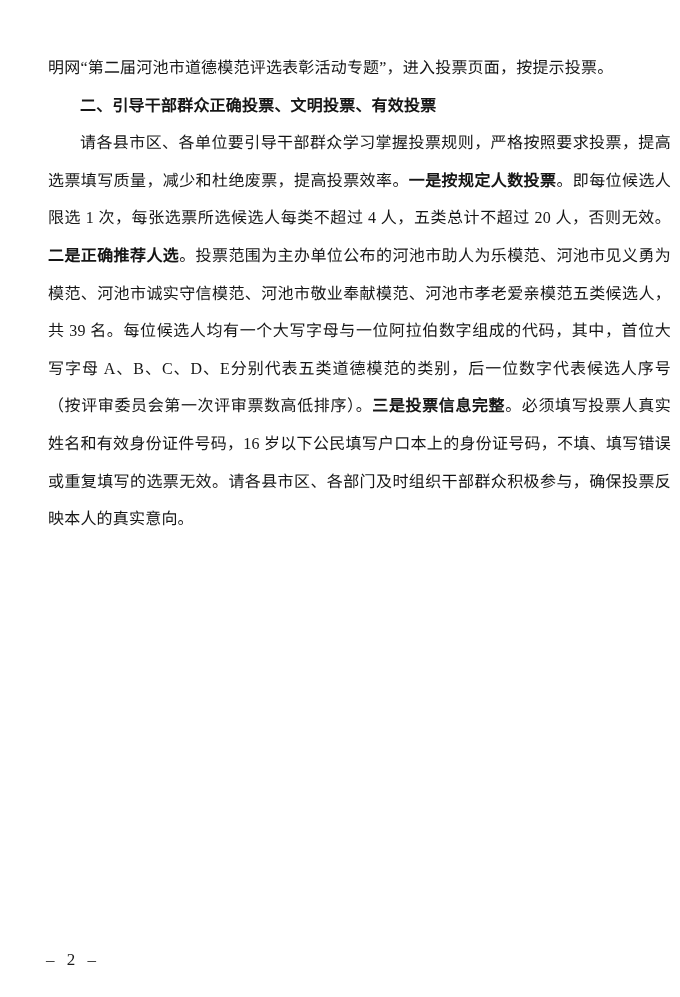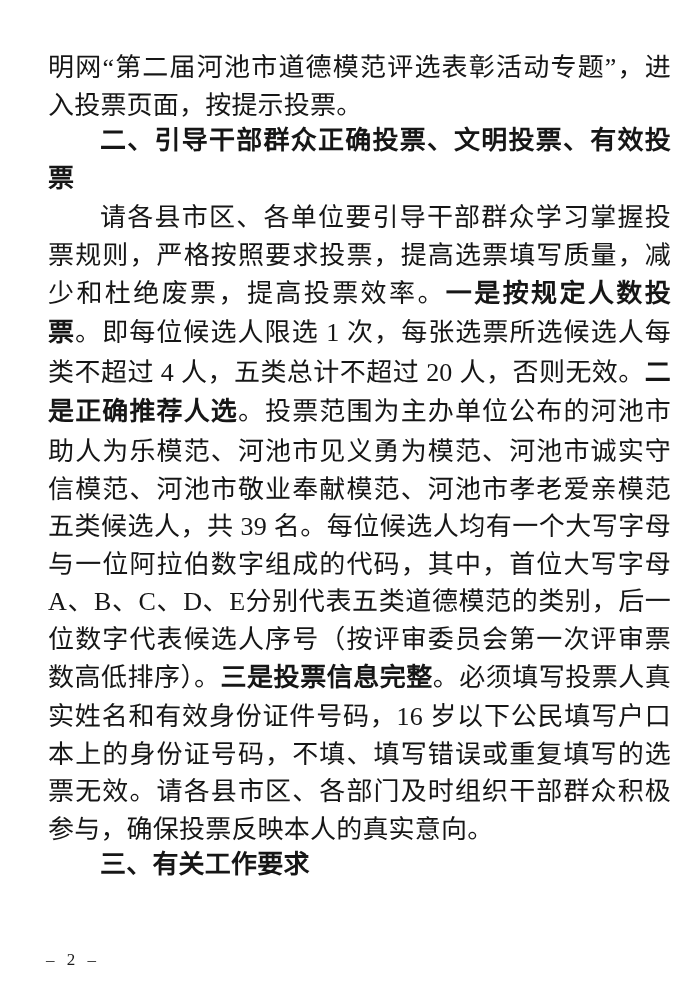--- a/index.html
+++ b/index.html
@@ -18,50 +18,49 @@
     color: #161616;
   }
   .content {
     position: absolute;
     left: 48px;
     top: 49px;
     width: 623px;
   }
   .content p {
     margin: 0;
-    font-size: 26px;
+    font-size: 16px;
     line-height: 37.6px;
     text-align: justify;
     text-justify: inter-ideograph;
     letter-spacing: 0.2px;
     word-break: break-all;
   }
   .content p.indent {
     text-indent: 2em;
   }
   .heading,
   .b {
     font-weight: 700;
-    font-family: Liberation Mono, monospace;
+    font-family: Liberation Serif, serif;
   }
   .footer {
     position: absolute;
     left: 46px;
     top: 950px;
     font-size: 17px;
     letter-spacing: 4px;
     color: #1c1c1c;
     font-family: "Liberation Serif", "DejaVu Serif", serif;
   }
 </style>
 </head>
 <body>
 
 <div class="page">
   <div class="content">
     <p><span>明网“第二届河池市道德模范评选表彰活动专题”，进入投票页面，按提示投票。</span></p>
     <p class="indent heading"><span class="b">二、引导干部群众正确投票、文明投票、有效投票</span></p>
     <p class="indent"><span>请各县市区、各单位要引导干部群众学习掌握投票规则，严格按照要求投票，提高选票填写质量，减少和杜绝废票，提高投票效率。</span><span class="b">一是按规定人数投票</span><span>。即每位候选人限选 1 次，每张选票所选候选人每类不超过 4 人，五类总计不超过 20 人，否则无效。</span><span class="b">二是正确推荐人选</span><span>。投票范围为主办单位公布的河池市助人为乐模范、河池市见义勇为模范、河池市诚实守信模范、河池市敬业奉献模范、河池市孝老爱亲模范五类候选人，共 39 名。每位候选人均有一个大写字母与一位阿拉伯数字组成的代码，其中，首位大写字母 A、B、C、D、E分别代表五类道德模范的类别，后一位数字代表候选人序号（按评审委员会第一次评审票数高低排序）。</span><span class="b">三是投票信息完整</span><span>。必须填写投票人真实姓名和有效身份证件号码，16 岁以下公民填写户口本上的身份证号码，不填、填写错误或重复填写的选票无效。请各县市区、各部门及时组织干部群众积极参与，确保投票反映本人的真实意向。</span></p>
-    <p class="indent heading"><span class="b">三、有关工作要求</span></p>
   </div>
 
   <div class="footer">– 2 –</div>
 </div>
 
 </body></html>

